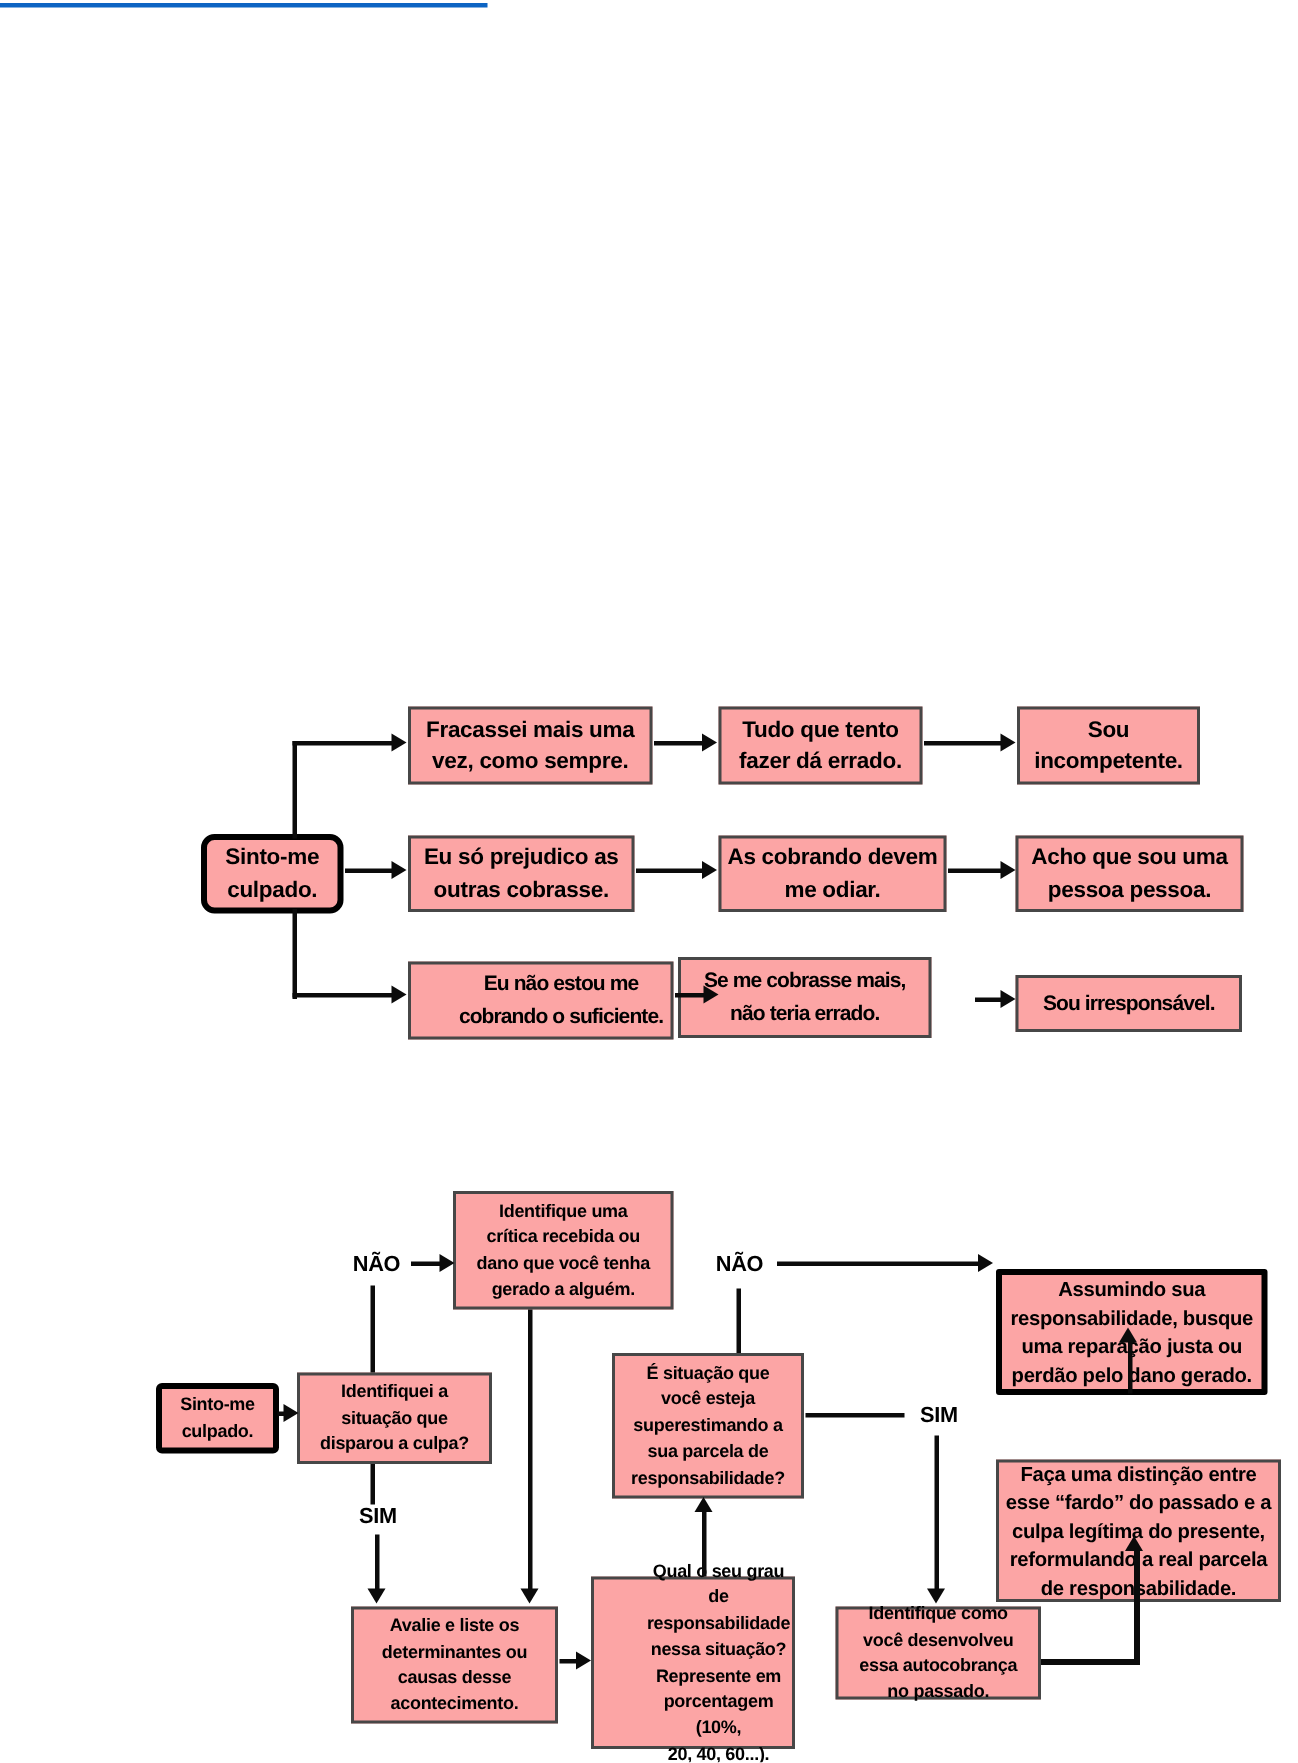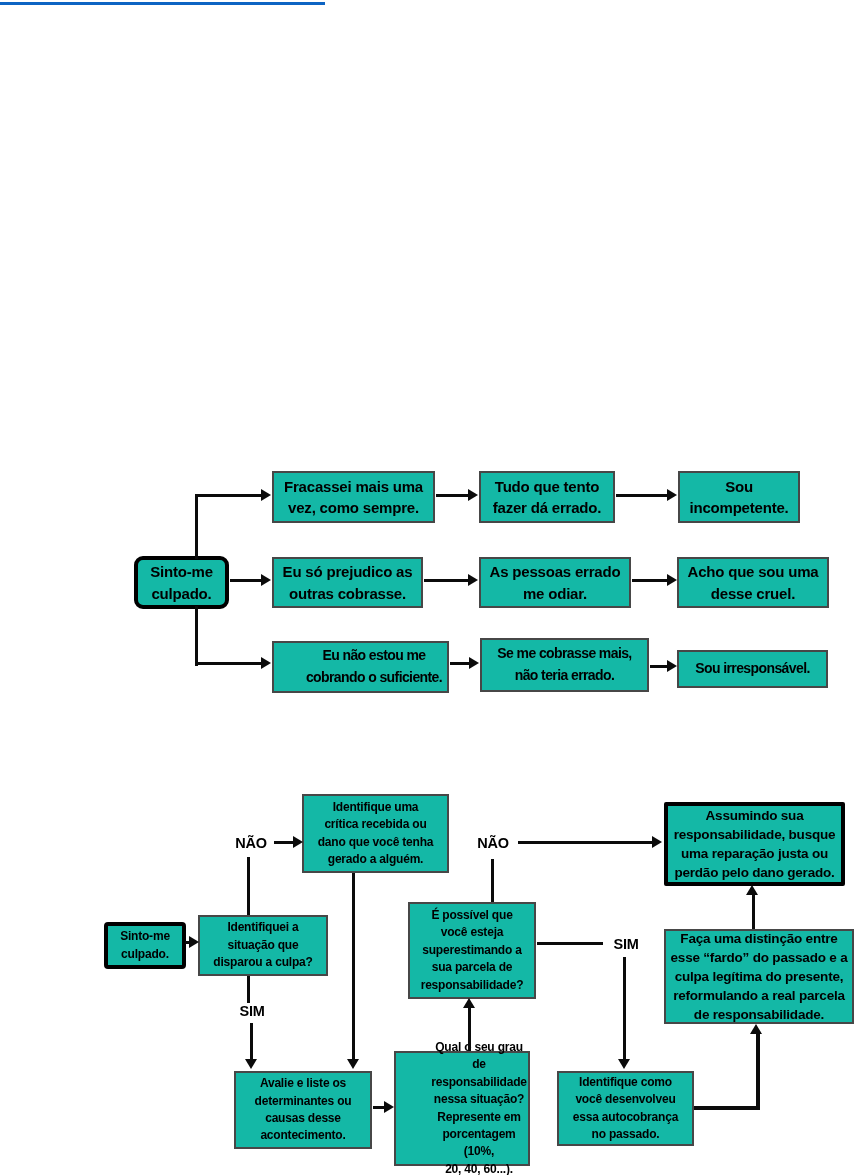--- a/index.html
+++ b/index.html
@@ -1,28 +1,28 @@
 <!DOCTYPE html>
 <html><head>
 <meta charset="utf-8">
 <style>
   html,body{margin:0;padding:0;background:#fff;}
   .page{position:relative;width:865px;height:1175px;background:#ffffff;
         font-family:"Liberation Sans",sans-serif;overflow:hidden;}
   .rule{position:absolute;left:0;top:2px;width:325px;height:3px;}
-  .box{position:absolute;box-sizing:border-box;background:#14b8a6;border:2px solid #474747;
+  .box{position:absolute;box-sizing:border-box;background:#fca5a5;border:2px solid #474747;
        display:flex;align-items:center;justify-content:center;text-align:center;
        white-space:pre-line;font-weight:700;color:#000;padding:2px;}
   .thick{border:4.5px solid #000;border-radius:9px;}
   .thick2{border:4px solid #000;border-radius:4px;}
   .thick3{border:4.5px solid #000;border-radius:2px;}
   .f1{font-size:15px;line-height:1.42;letter-spacing:-0.2px;}
   .f1c{font-size:14px;line-height:1.55;letter-spacing:-0.6px;}
   .f2{font-size:12px;line-height:1.45;letter-spacing:-0.2px;}
-  .f2b{font-size:13.5px;line-height:1.42;letter-spacing:-0.2px;}
+  .f2b{font-size:13.5px;line-height:1.42;letter-spacing:-0.2px;margin-top:44px;}
   .hl,.vl{position:absolute;background:#0b0b0b;}
   .hl{height:3px;}
   .vl{width:3px;}
   .ah{position:absolute;width:0;height:0;}
   .ah.r{border-top:6px solid transparent;border-bottom:6px solid transparent;border-left:10px solid #0b0b0b;}
   .ah.d{border-left:6px solid transparent;border-right:6px solid transparent;border-top:10px solid #0b0b0b;}
   .ah.u{border-left:6px solid transparent;border-right:6px solid transparent;border-bottom:10px solid #0b0b0b;}
   .lbl{position:absolute;font-weight:700;font-size:14.5px;color:#000;text-align:center;letter-spacing:-0.2px;}
 </style>
 </head>
@@ -39,28 +39,28 @@
 
     <div class="box f1" style="left:272px;top:471px;width:163px;height:52px;">Fracassei mais uma
 vez, como sempre.</div>
     <div class="box f1" style="left:479px;top:471px;width:136px;height:52px;">Tudo que tento
 fazer dá errado.</div>
     <div class="box f1" style="left:678px;top:471px;width:122px;height:52px;">Sou
 incompetente.</div>
 
     <div class="box f1" style="left:272px;top:557px;width:151px;height:51px;">Eu só prejudico as
 outras cobrasse.</div>
-    <div class="box f1" style="left:479px;top:557px;width:152px;height:51px;">As pessoas errado
+    <div class="box f1" style="left:479px;top:557px;width:152px;height:51px;">As cobrando devem
 me odiar.</div>
     <div class="box f1" style="left:677px;top:557px;width:152px;height:51px;">Acho que sou uma
-desse cruel.</div>
+pessoa pessoa.</div>
 
     <div class="box f1c" style="left:272px;top:641px;width:177px;height:52px;padding-left:29px;">Eu não estou me
 cobrando o suficiente.</div>
-    <div class="box f1c" style="left:480px;top:638px;width:169px;height:54px;">Se me cobrasse mais,
+    <div class="box f1c" style="left:452px;top:638px;width:169px;height:54px;">Se me cobrasse mais,
 não teria errado.</div>
     <div class="box f1c" style="left:677px;top:650px;width:151px;height:38px;">Sou irresponsável.</div>
 
     <div class="vl" style="left:195px;top:494px;height:65px;"></div>
     <div class="hl" style="left:195px;top:494px;width:67px;"></div>
     <div class="ah r" style="left:261px;top:489px;"></div>
 
     <div class="hl" style="left:230px;top:579px;width:32px;"></div>
     <div class="ah r" style="left:261px;top:574px;"></div>
 
@@ -91,21 +91,21 @@
 
     <div class="box f2" style="left:198px;top:915px;width:130px;height:61px;">Identifiquei a
 situação que
 disparou a culpa?</div>
 
     <div class="box f2" style="left:302px;top:794px;width:147px;height:79px;">Identifique uma
 crítica recebida ou
 dano que você tenha
 gerado a alguém.</div>
 
-    <div class="box f2" style="left:408px;top:902px;width:128px;height:97px;">É possível que
+    <div class="box f2" style="left:408px;top:902px;width:128px;height:97px;">É situação que
 você esteja
 superestimando a
 sua parcela de
 responsabilidade?</div>
 
     <div class="box thick3 f2b" style="left:664px;top:802px;width:181px;height:84px;">Assumindo sua
 responsabilidade, busque
 uma reparação justa ou
 perdão pelo dano gerado.</div>
 
@@ -114,21 +114,21 @@
 causas desse
 acontecimento.</div>
 
     <div class="box f2" style="left:394px;top:1051px;width:136px;height:115px;padding-left:36px;">Qual o seu grau de
 responsabilidade
 nessa situação?
 Represente em
 porcentagem (10%,
 20, 40, 60...).</div>
 
-    <div class="box f2" style="left:557px;top:1071px;width:137px;height:75px;">Identifique como
+    <div class="box f2" style="left:557px;top:1071px;width:137px;height:62px;">Identifique como
 você desenvolveu
 essa autocobrança
 no passado.</div>
 
     <div class="box f2b" style="left:664px;top:929px;width:190px;height:95px;">Faça uma distinção entre
 esse “fardo” do passado e a
 culpa legítima do presente,
 reformulando a real parcela
 de responsabilidade.</div>
 

